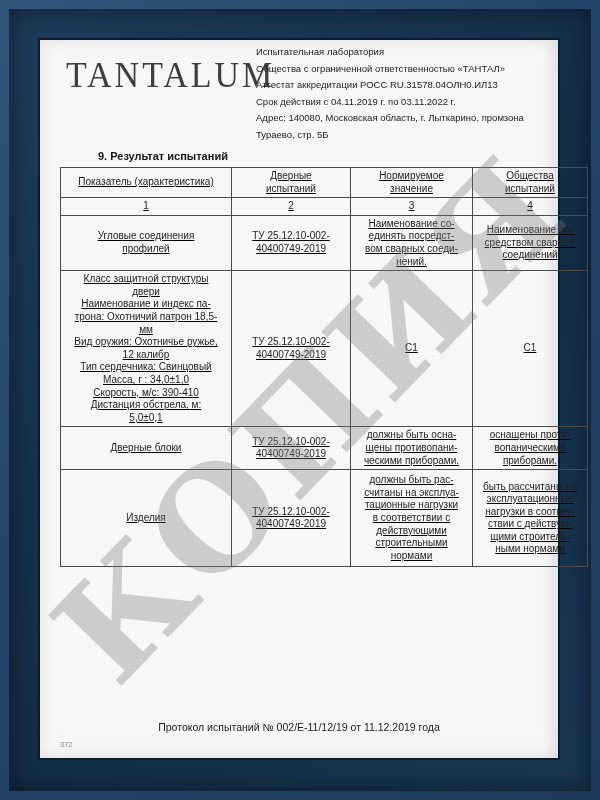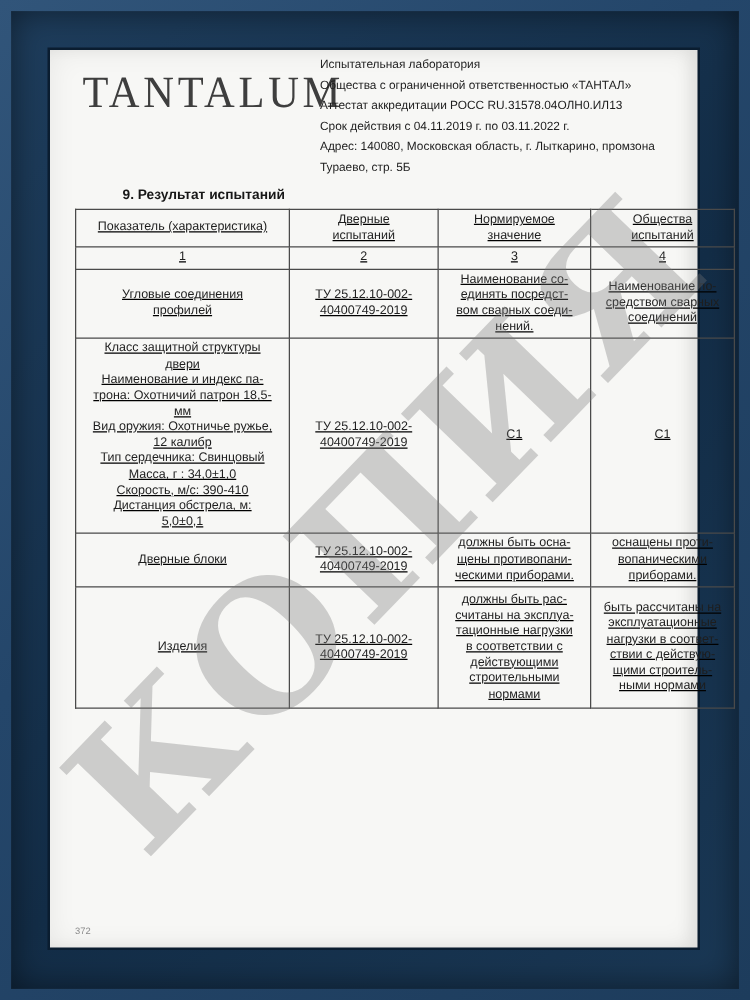--- a/index.html
+++ b/index.html
@@ -113,18 +113,19 @@
 ствии с действую-
 щими строитель-
 ными нормами</td>
       </tr>
     </tbody>
       </table>
 
     <div class="watermark">КОПИЯ</div>
 
     <div class="footer">
+      <div>Протокол испытаний № 002/Е-11/12/19 от 11.12.2019 года</div>
     </div>
 
     <div class="corner-num">372</div>
 
   </div>
 </div>
 
 </body></html>

